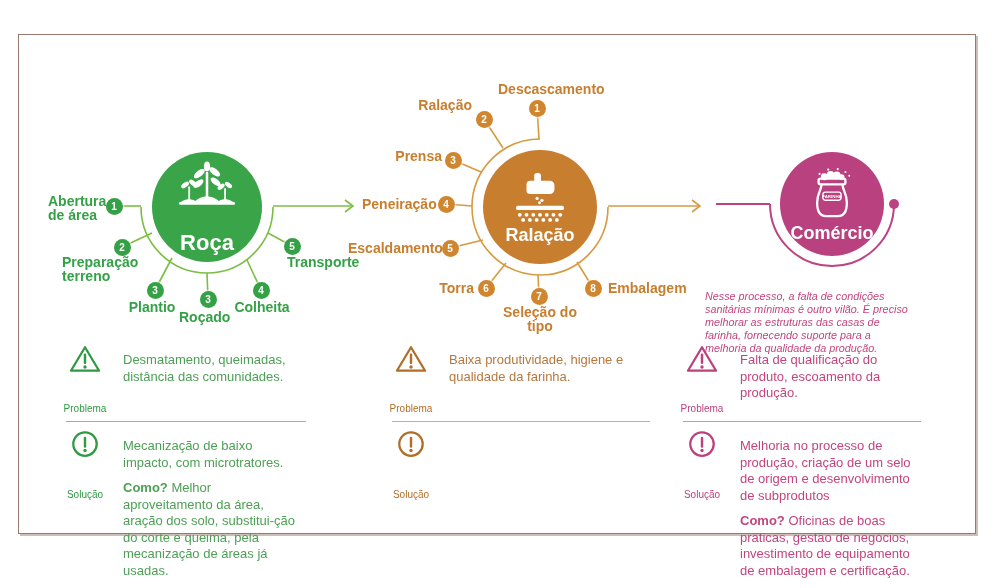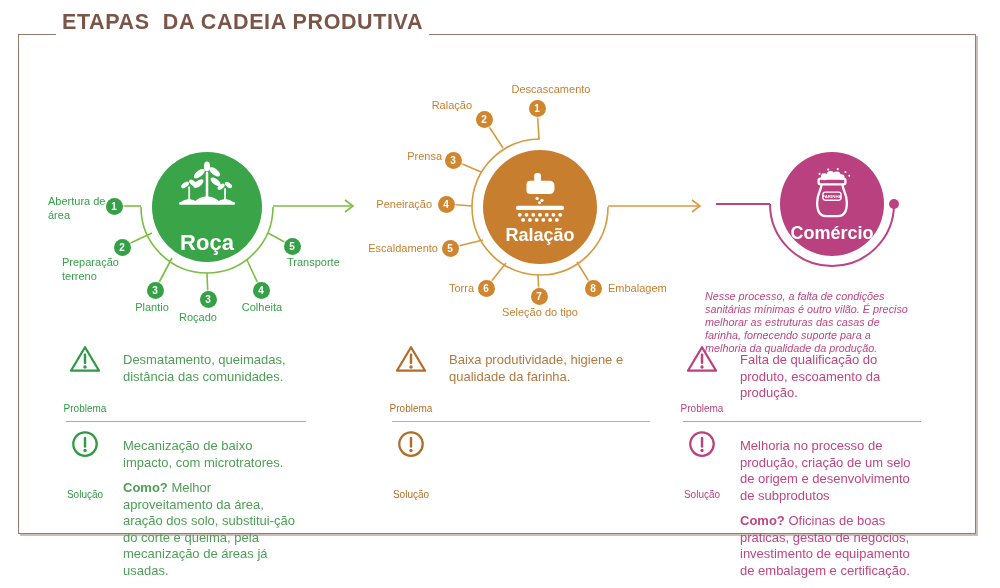--- a/index.html
+++ b/index.html
@@ -23,21 +23,21 @@
   .stage-name{font-weight:700;line-height:1;}
 
   
   .badge{position:absolute;width:17px;height:17px;margin:-8.5px 0 0 -8.5px;border-radius:50%;
          color:#fff;font-size:10px;font-weight:700;display:flex;align-items:center;justify-content:center;
          box-shadow:0 0 0 1.5px rgba(255,255,255,.5);}
   .badge.g{background:#35a147;}
   .badge.o{background:#d0862e;}
 
   
-  .slabel{position:absolute;font-size:11px;font-weight:400;line-height:13.5px;}
+  .slabel{position:absolute;font-size:14px;font-weight:700;line-height:13.5px;}
   .slabel.g{color:#35a147;}
   .slabel.o{color:#c87e2f;}
 
   
   .ps-col{position:absolute;}
   .ps-col.g{--c:#2f9a43;--body:#4d9f55;--light:#8cc178;}
   .ps-col.o{--c:#b06e28;--body:#b5793f;--light:#d0aa80;}
   .ps-col.p{--c:#bb417f;--body:#c2457f;--light:#da8db5;}
   .ps-row{display:flex;gap:11px;}
   .ps-ic{flex:0 0 38px;width:38px;display:flex;flex-direction:column;align-items:center;gap:1px;color:var(--c);}
@@ -47,23 +47,20 @@
   .ps-sep{height:1.4px;background:var(--light);margin:7px 0 8px 0;}
 
   .note{position:absolute;font-size:10.8px;line-height:13px;font-style:italic;color:#c2457f;}
 </style>
 </head>
 <body>
 
 <div class="canvas">
 
   <div class="frame"></div>
-  <div class="title-wrap">
-    <h1 class="title">ETAPAS  DA CADEIA PRODUTIVA</h1>
-  </div>
 
   <svg class="connectors" width="1000" height="588">
     <g stroke="#7cbe44" stroke-width="1.6" fill="none">
       <path d="M141 207 A66 66 0 0 0 273 207"></path>
       <path d="M114 206 L141 206"></path>
       <path d="M122 247 L152 233"></path>
       <path d="M155 290 L172 258"></path>
       <path d="M208 299 L207 273"></path>
       <path d="M261 290 L247 260"></path>
       <path d="M292 246 L268 233"></path>

